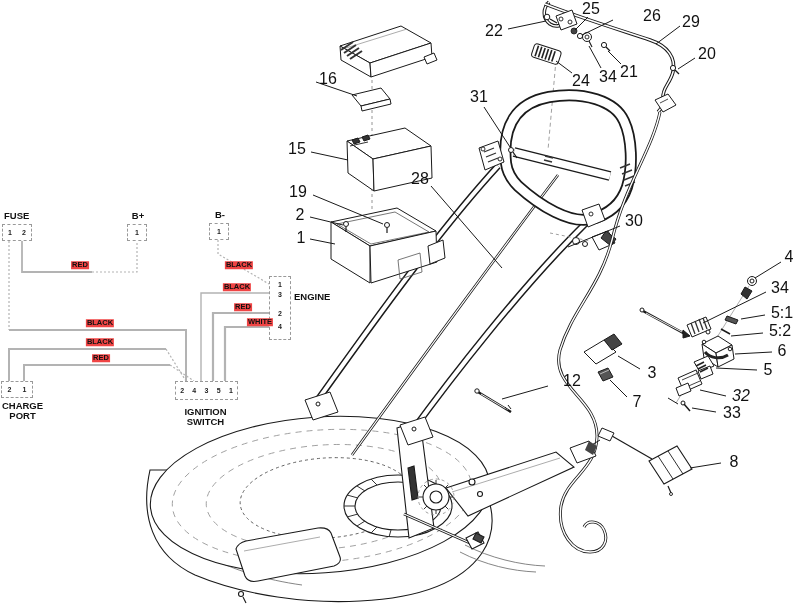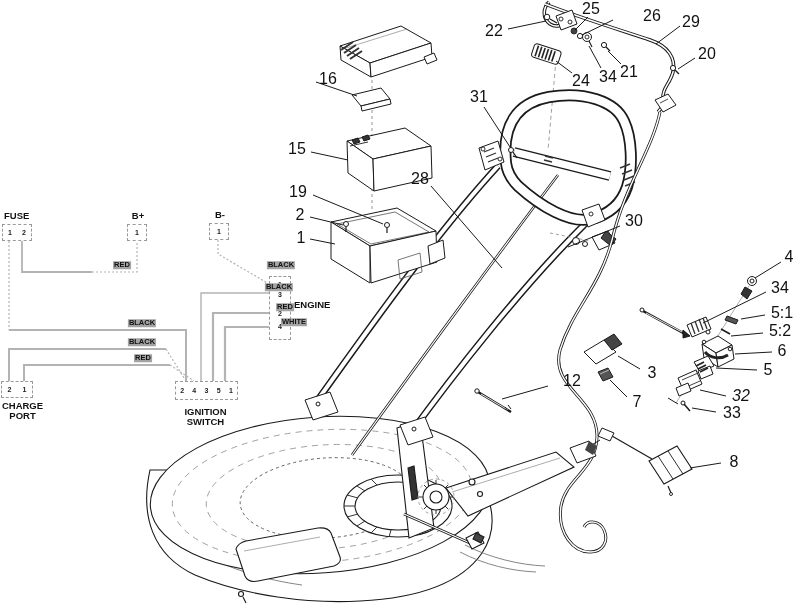--- a/index.html
+++ b/index.html
@@ -13,21 +13,21 @@
   .pinbox{position:absolute;border:1px dashed #999;background:#fff;display:flex;
           align-items:center;justify-content:space-around;}
   .pinbox .pin{font:700 7px/1 "Liberation Sans",sans-serif;color:#222;}
   .pinbox.vert{flex-direction:column;justify-content:flex-start;align-items:center;}
   .pinbox.vert .pin{line-height:1;}
   #pin-engine .pin:nth-child(1){margin-top:4px;}
   #pin-engine .pin:nth-child(2){margin-top:3px;}
   #pin-engine .pin:nth-child(3){margin-top:12px;}
   #pin-engine .pin:nth-child(4){margin-top:6px;}
   .wire-label{position:absolute;transform:translate(-50%,-50%);font:700 7.5px/1 "Liberation Sans",sans-serif;
-              color:#111;background:#a3a3a3;padding:0 1px;white-space:nowrap;margin-left:42px;}
+              color:#111;background:#ef4444;padding:0 1px;white-space:nowrap;}
 </style>
 </head>
 <body>
 
 <div class="stage">
 
 <svg class="art" width="800" height="608" viewBox="0 0 800 608">
 
   <g fill="none" stroke="#b3b3b3">
     <polyline points="9,241 9,330" stroke-width="1.2" stroke-dasharray="2,2"></polyline>
@@ -372,21 +372,21 @@
   <div class="pinbox" style="left:209px;top:223px;width:18px;height:15px">
         <span class="pin">1</span>
       </div>
 
   <div class="pinbox vert" id="pin-engine" style="left:269px;top:276px;width:20px;height:62px">
         <span class="pin">1</span>
         <span class="pin">3</span>
         <span class="pin">2</span>
         <span class="pin">4</span>
       </div>
-  <div class="comp-label" style="left:294px;top:300px">ENGINE</div>
+  <div class="comp-label" style="left:294px;top:292px">ENGINE</div>
 
   <div class="pinbox" style="left:1px;top:381px;width:30px;height:15px">
         <span class="pin">2</span>
         <span class="pin">1</span>
       </div>
   <div class="comp-label two-line" style="left:0px;top:401px;width:45px">
     <div>CHARGE</div>
     <div>PORT</div>
   </div>
 
@@ -400,21 +400,21 @@
   <div class="comp-label two-line" style="left:173px;top:407px;width:65px">
     <div>IGNITION</div>
     <div>SWITCH</div>
   </div>
 
   <div id="wire-label-layer">
         <div class="wire-label" style="left: 80px; top: 265px;">RED</div>
         <div class="wire-label" style="left: 239px; top: 265px;">BLACK</div>
         <div class="wire-label" style="left: 237px; top: 287px;">BLACK</div>
         <div class="wire-label" style="left: 243px; top: 307px;">RED</div>
-        <div class="wire-label" style="left: 252px; top: 322px; text-align: center;">WHITE</div>
+        <div class="wire-label" style="left: 260px; top: 322px; text-align: center;">WHITE</div>
         <div class="wire-label" style="left: 100px; top: 323px;">BLACK</div>
         <div class="wire-label" style="left: 100px; top: 342px;">BLACK</div>
         <div class="wire-label" style="left: 101px; top: 358px;">RED</div>
       </div>
 </div>
 
 <div id="callout-layer">
       <div class="callout" style="left: 494px; top: 31px;">22</div>
       <div class="callout" style="left: 591px; top: 9px;">25</div>
       <div class="callout" style="left: 624px; top: 16px; margin-left: 28px;">26</div>

